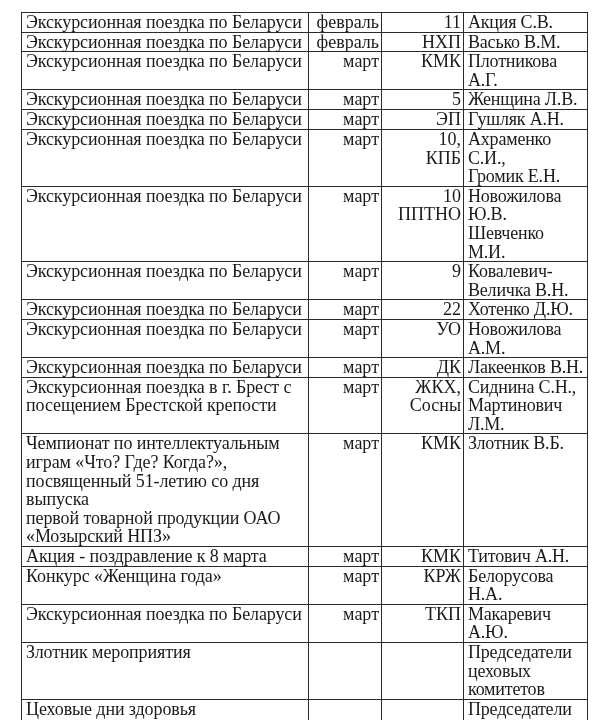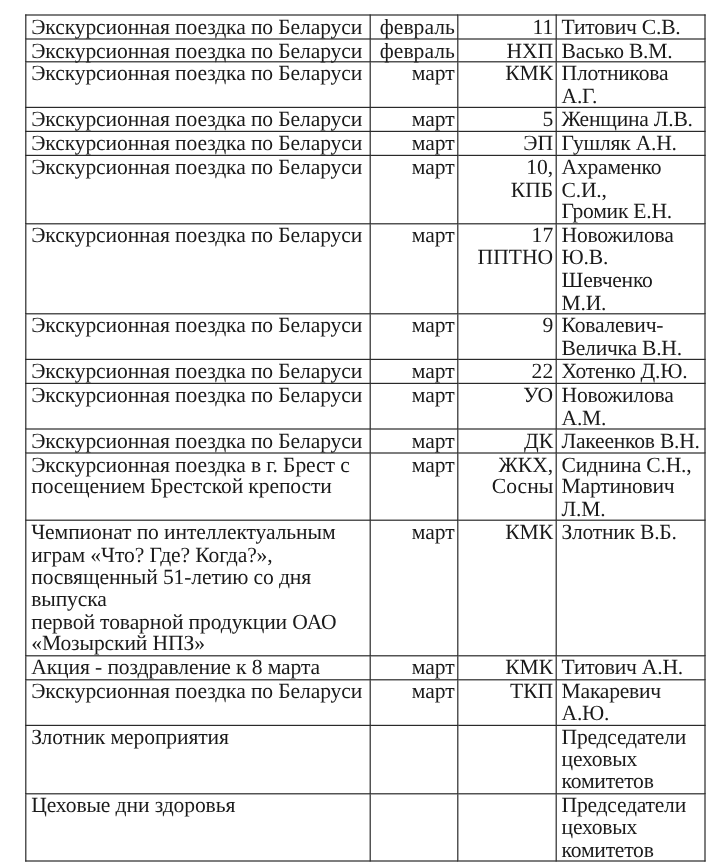--- a/index.html
+++ b/index.html
@@ -58,21 +58,21 @@
     <col class="c-name">
       <col class="c-month">
       <col class="c-unit">
       <col class="c-resp">
   </colgroup>
   <tbody id="events-body">
     <tr style="height:19px">
       <td class="name">Экскурсионная поездка по Беларуси</td>
       <td class="month">февраль</td>
       <td class="unit">11</td>
-      <td class="resp">Титович С.В.</td>
+      <td class="resp">Акция С.В.</td>
     </tr>
     <tr style="height:19px">
       <td class="name">Экскурсионная поездка по Беларуси</td>
       <td class="month">февраль</td>
       <td class="unit">НХП</td>
       <td class="resp">Васько В.М.</td>
     </tr>
     <tr style="height:19px">
       <td class="name">Экскурсионная поездка по Беларуси</td>
       <td class="month">март</td>
@@ -95,21 +95,21 @@
       <td class="name">Экскурсионная поездка по Беларуси</td>
       <td class="month">март</td>
       <td class="unit">10,
 КПБ</td>
       <td class="resp">Ахраменко С.И.,
 Громик Е.Н.</td>
     </tr>
     <tr style="height:57px">
       <td class="name">Экскурсионная поездка по Беларуси</td>
       <td class="month">март</td>
-      <td class="unit">17
+      <td class="unit">10
 ППТНО</td>
       <td class="resp">Новожилова
  Ю.В.
 Шевченко М.И.</td>
     </tr>
     <tr style="height:37px">
       <td class="name">Экскурсионная поездка по Беларуси</td>
       <td class="month">март</td>
       <td class="unit">9</td>
       <td class="resp">Ковалевич-
@@ -153,20 +153,26 @@
       <td class="unit">КМК</td>
       <td class="resp">Злотник В.Б.</td>
     </tr>
     <tr style="height:19px">
       <td class="name">Акция - поздравление к 8 марта</td>
       <td class="month">март</td>
       <td class="unit">КМК</td>
       <td class="resp">Титович А.Н.</td>
     </tr>
     <tr style="height:19px">
+      <td class="name">Конкурс «Женщина года»</td>
+      <td class="month">март</td>
+      <td class="unit">КРЖ</td>
+      <td class="resp">Белорусова Н.А.</td>
+    </tr>
+    <tr style="height:19px">
       <td class="name">Экскурсионная поездка по Беларуси</td>
       <td class="month">март</td>
       <td class="unit">ТКП</td>
       <td class="resp">Макаревич А.Ю.</td>
     </tr>
     <tr style="height:56px">
       <td class="name">Злотник мероприятия</td>
       <td class="month"></td>
       <td class="unit"></td>
       <td class="resp"> Председатели

